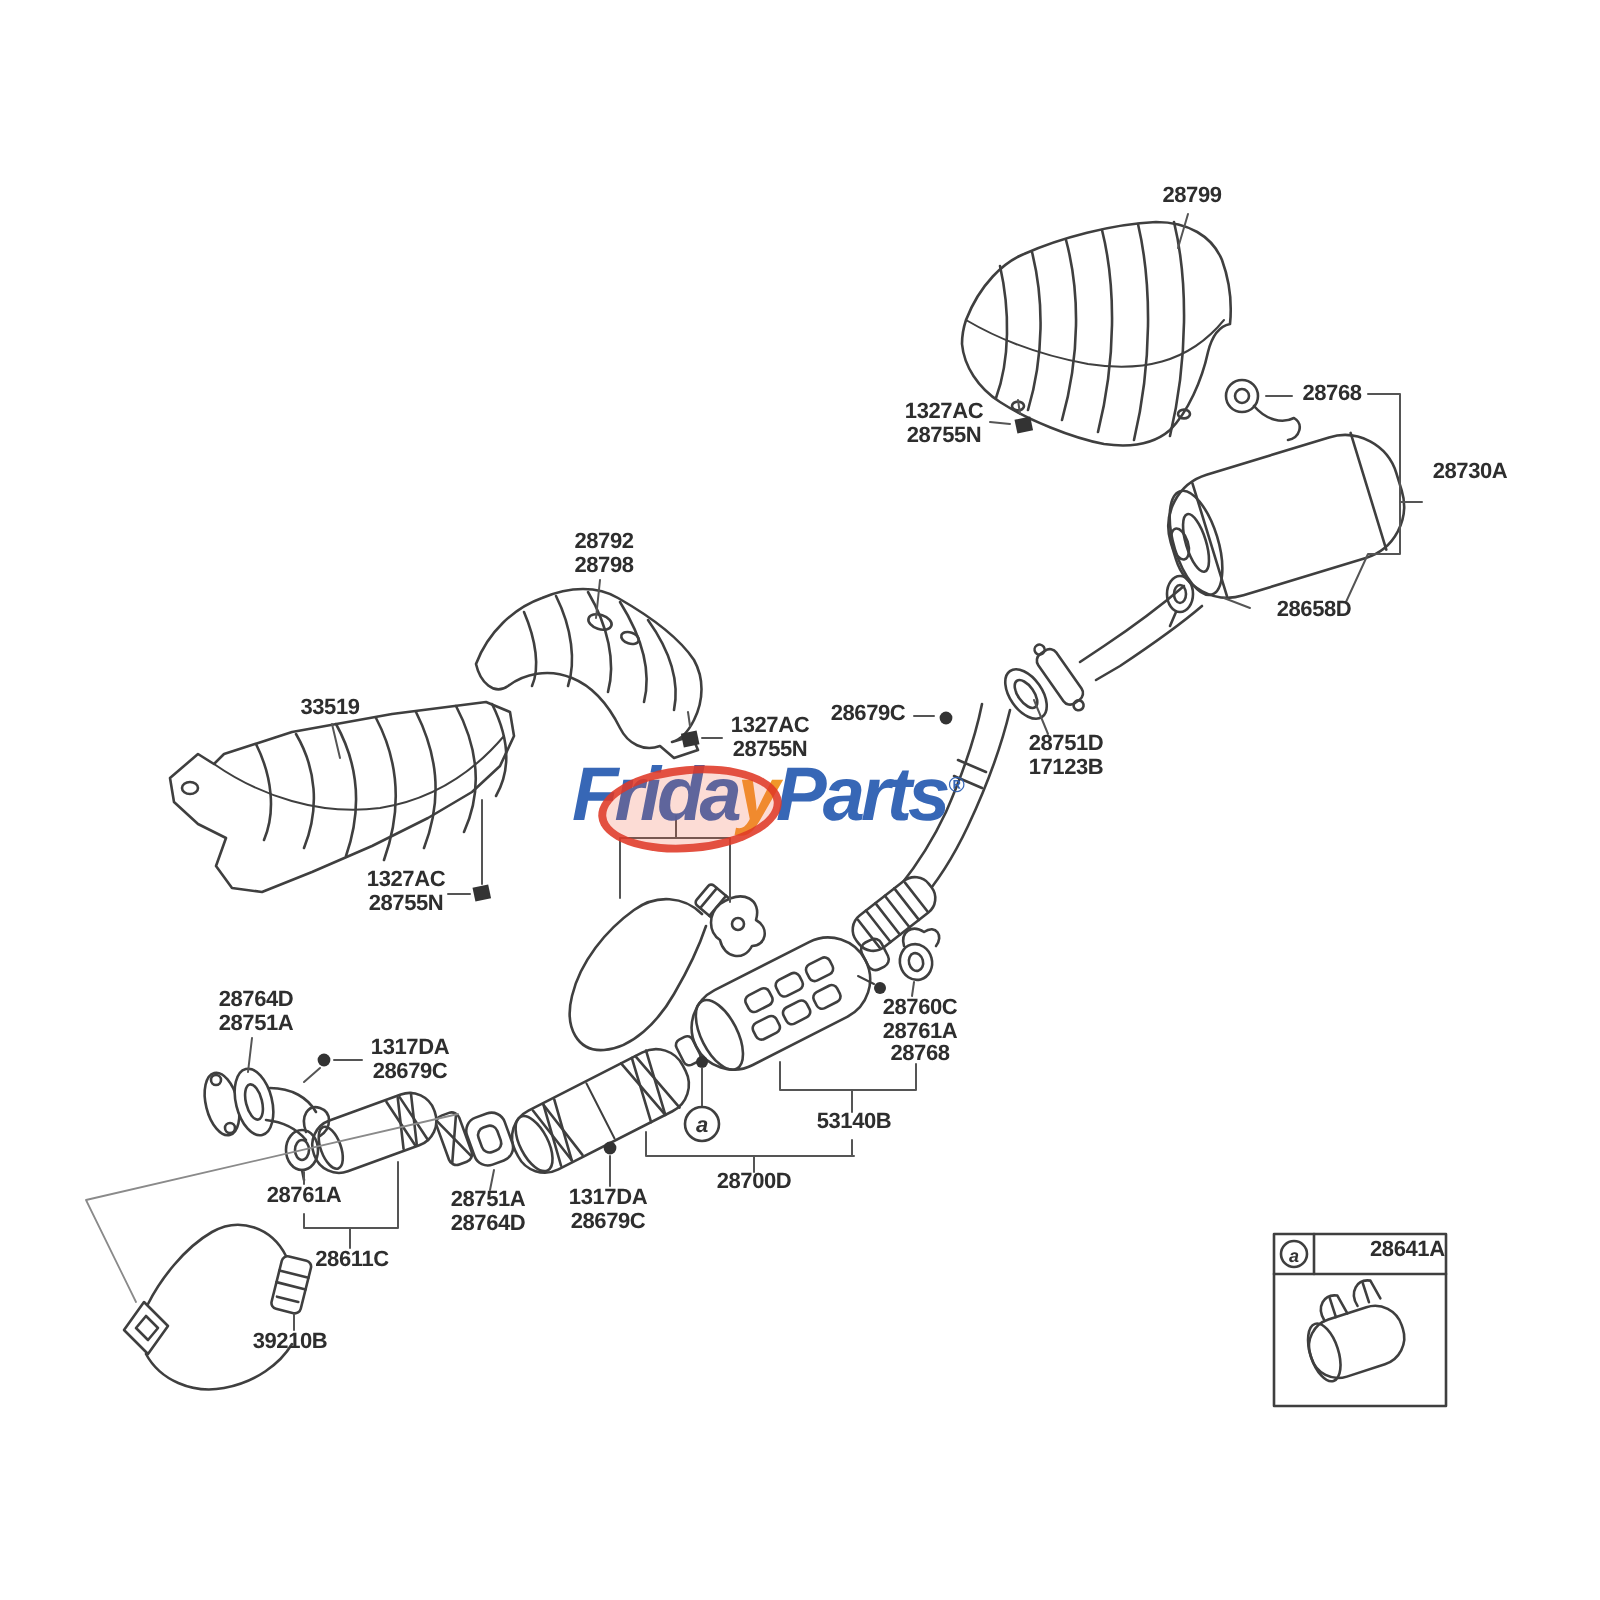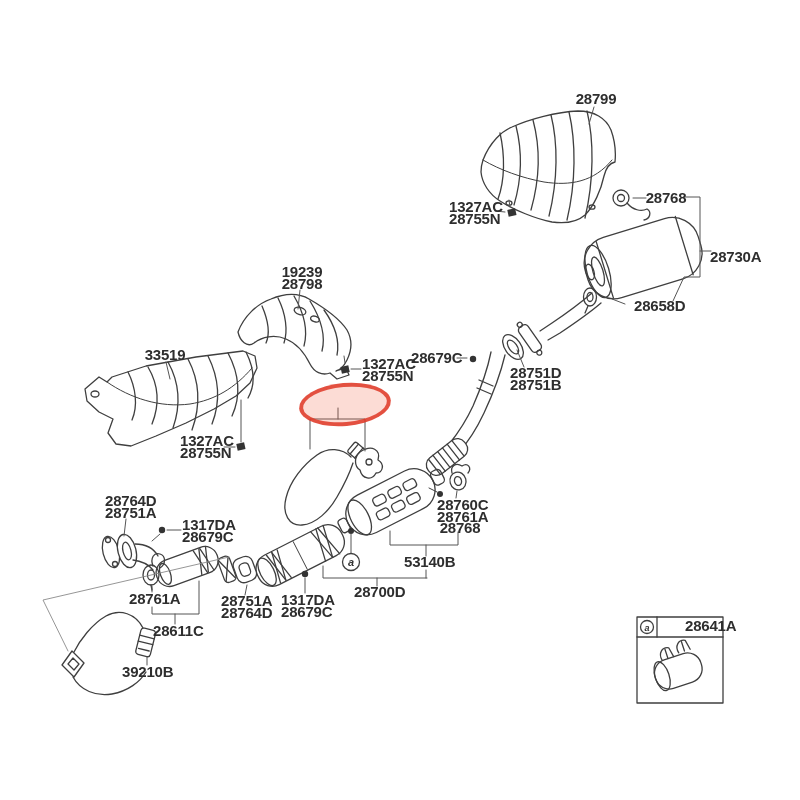--- a/index.html
+++ b/index.html
@@ -1,19 +1,19 @@
 <!DOCTYPE html>
 <html><head>
 <meta charset="utf-8">
 <style>
   html,body{margin:0;padding:0;background:#fff;}
   .canvas{position:relative;width:800px;height:800px;background:#ffffff;overflow:hidden;
           font-family:"Liberation Sans", sans-serif;}
   .art{position:absolute;left:0;top:0;z-index:1;}
-  .part-label{position:absolute;z-index:2;font-size:15px;line-height:11.5px;font-weight:700;
+  .part-label{position:absolute;z-index:2;font-size:11px;line-height:11.5px;font-weight:700;
               color:#2e2e2e;letter-spacing:-0.2px;text-align:center;white-space:pre-line;width:46px;}
   .wmark{position:absolute;left:286px;top:374px;z-index:3;font-style:italic;font-weight:800;
          font-size:38px;line-height:38px;letter-spacing:-2px;white-space:nowrap;opacity:0.95;}
   .wmark .reg{font-size:11px;font-weight:700;vertical-align:14px;letter-spacing:0;margin-left:1px;}
   .wmark-ellipse{position:absolute;left:299px;top:383px;width:84px;height:35px;z-index:4;
                  border:4px solid rgba(222,55,38,0.85);border-radius:50%;
                  background:rgba(240,95,65,0.22);transform:rotate(-5deg);}
   svg path, svg rect, svg ellipse, svg circle, svg line, svg polyline{vector-effect:non-scaling-stroke;}
 </style>
 </head>
@@ -282,45 +282,48 @@
         <line x1="672" y1="646" x2="672" y2="656"></line>
         <line x1="690" y1="644" x2="690" y2="654"></line>
       </g>
     </g>
   </svg>
 
   <div class="part-label" style="left:573px;top:93px">28799</div>
   <div class="part-label" style="left:449px;top:201px">1327AC
 28755N</div>
   <div class="part-label" style="left:643px;top:192px">28768</div>
-  <div class="part-label" style="left:710px;top:251px;width:50px">28730A</div>
+  <div class="part-label" style="left:710px;top:231px;width:50px">28730A</div>
   <div class="part-label" style="left:634px;top:300px">28658D</div>
-  <div class="part-label" style="left:279px;top:266px">19239
+  <div class="part-label" style="left:279px;top:266px">28792
 28798</div>
   <div class="part-label" style="left:142px;top:349px">33519</div>
   <div class="part-label" style="left:362px;top:358px">1327AC
 28755N</div>
   <div class="part-label" style="left:411px;top:352px">28679C</div>
   <div class="part-label" style="left:510px;top:367px">28751D
-28751B</div>
+17123B</div>
   <div class="part-label" style="left:180px;top:435px">1327AC
 28755N</div>
   <div class="part-label" style="left:105px;top:495px">28764D
 28751A</div>
   <div class="part-label" style="left:182px;top:519px">1317DA
 28679C</div>
   <div class="part-label" style="left:437px;top:499px">28760C
 28761A
 28768</div>
   <div class="part-label" style="left:404px;top:556px">53140B</div>
   <div class="part-label" style="left:129px;top:593px">28761A</div>
   <div class="part-label" style="left:221px;top:595px">28751A
 28764D</div>
   <div class="part-label" style="left:281px;top:594px">1317DA
 28679C</div>
   <div class="part-label" style="left:354px;top:586px">28700D</div>
   <div class="part-label" style="left:153px;top:625px">28611C</div>
   <div class="part-label" style="left:122px;top:666px">39210B</div>
   <div class="part-label" style="left:685px;top:620px;width:48px;text-align:left">28641A</div>
 
+  <div class="wmark">
+    <span style="color:#2d5fb3">Frida</span><span style="color:#f0921e">y</span><span style="color:#2d5fb3">Parts</span><span class="reg" style="color:#2d5fb3">®</span>
+  </div>
   <div class="wmark-ellipse"></div>
 
 </div>
 
 </body></html>

